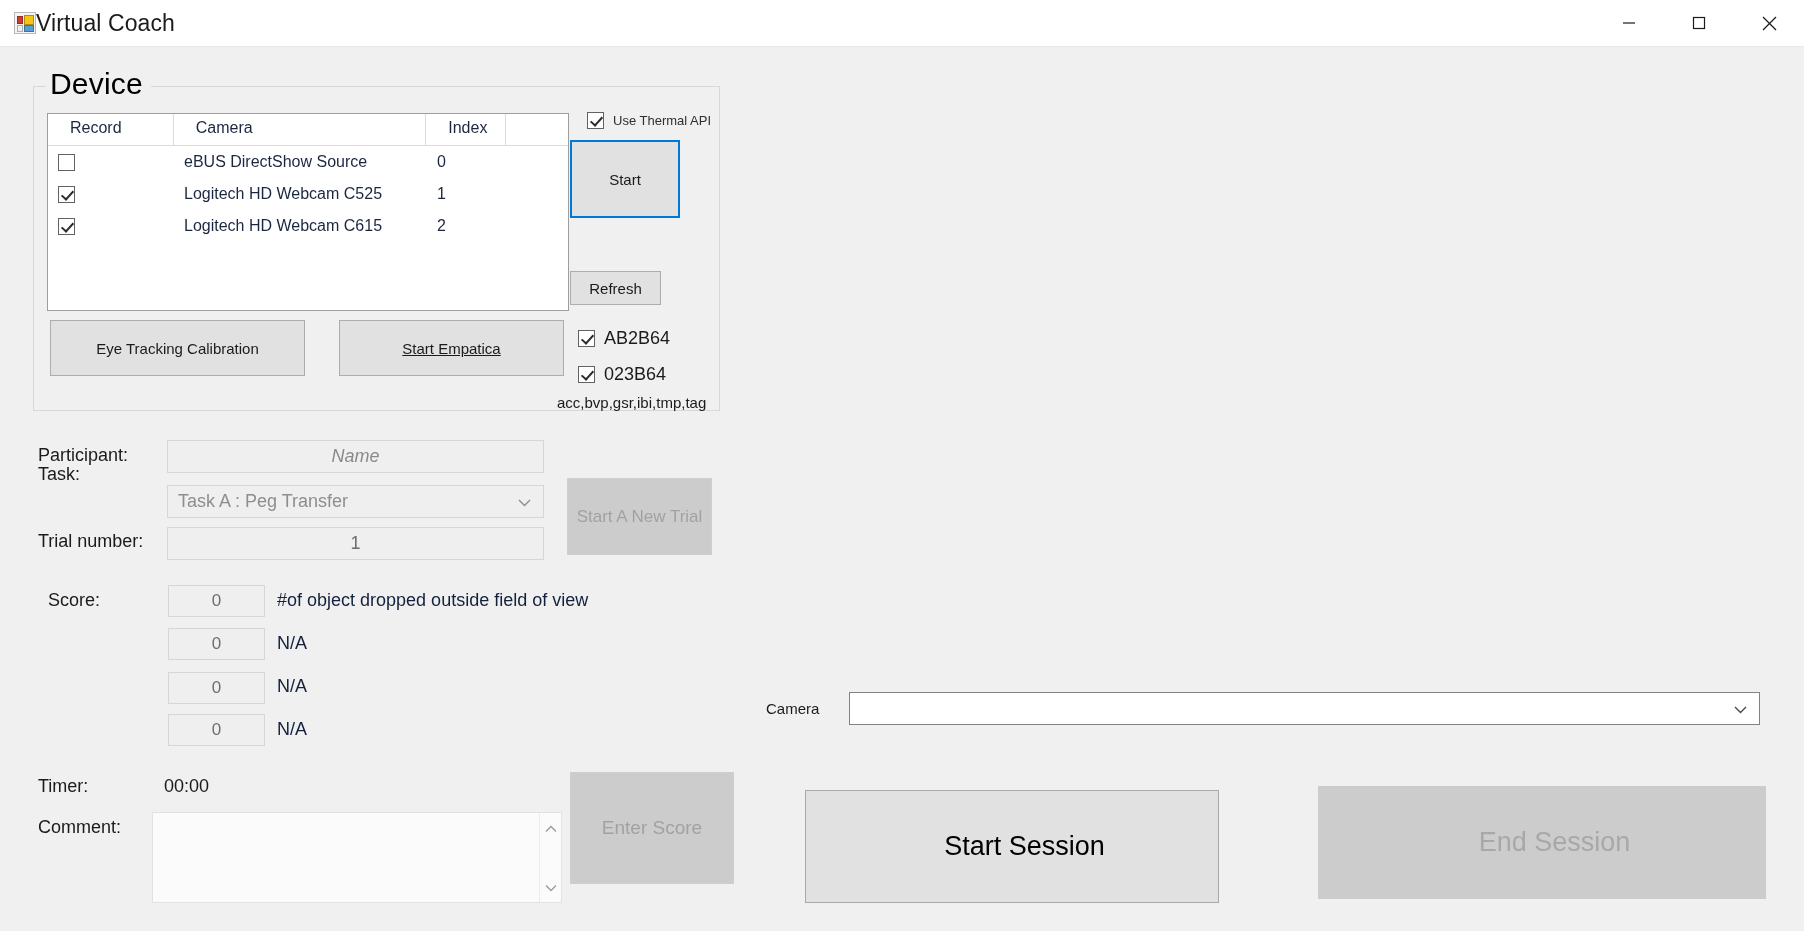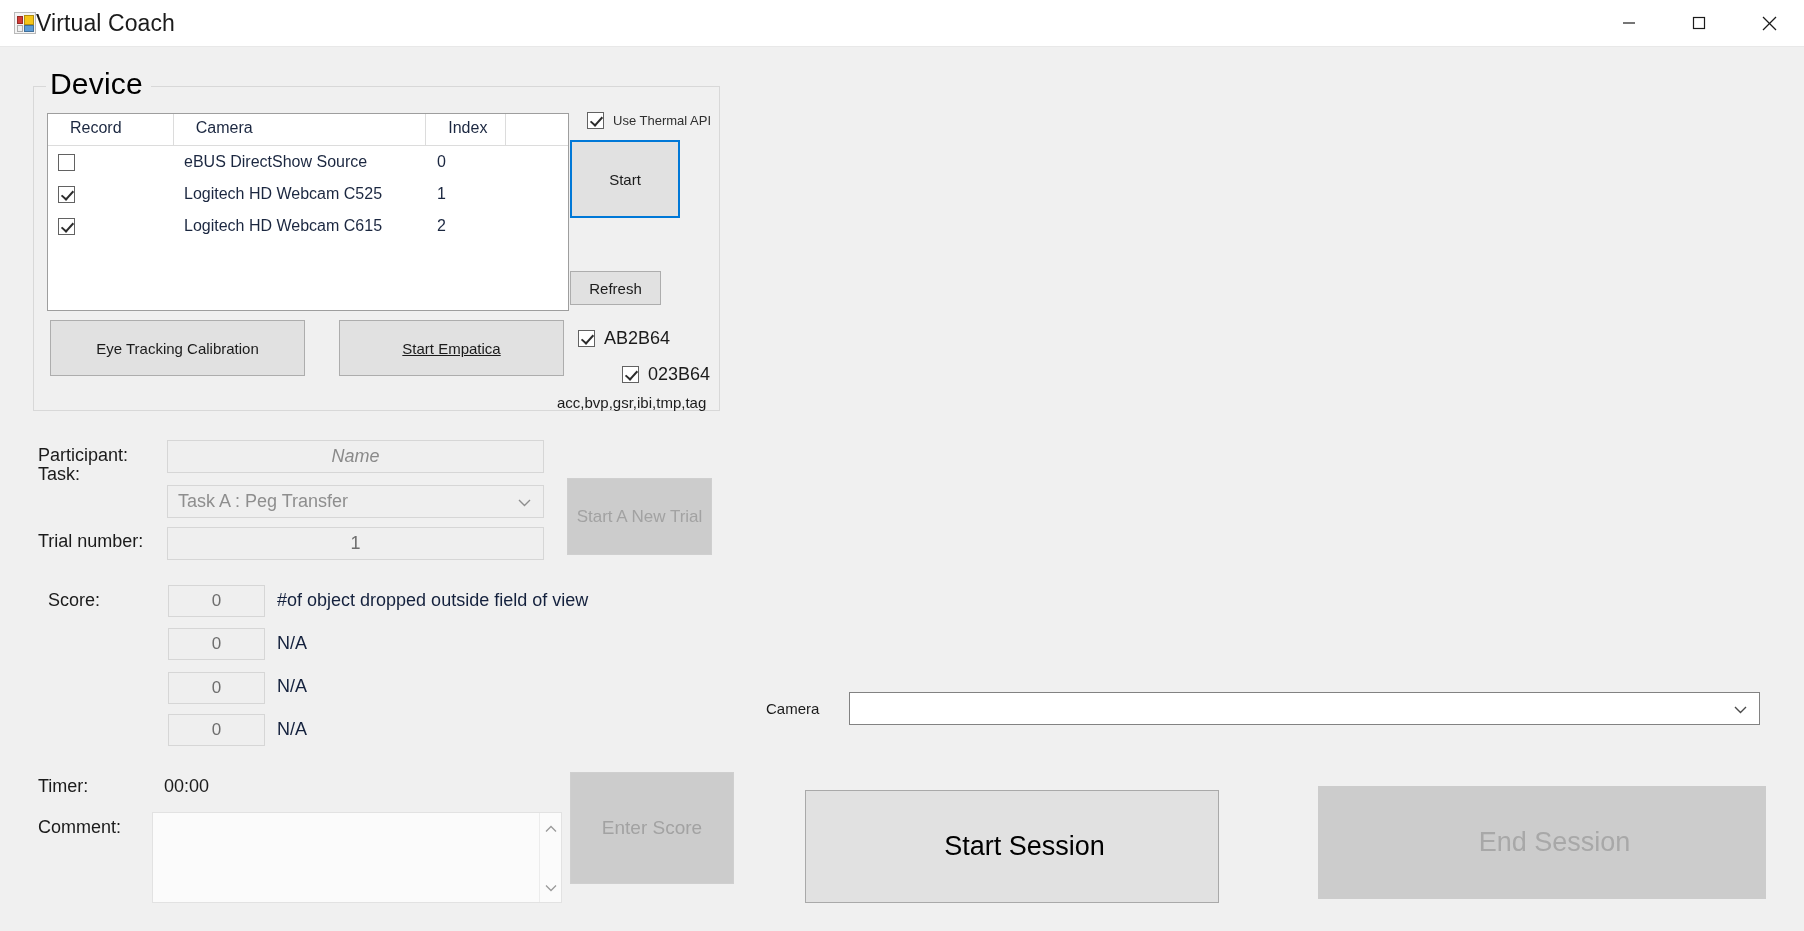--- a/index.html
+++ b/index.html
@@ -350,21 +350,21 @@
   <div class="btn focused" style="left:570px; top:140px; width:110px; height:78px;">Start</div>
   <div class="btn" style="left:570px; top:248px; width:91px; height:34px;margin-top:23px;">Refresh</div>
 
   <div class="btn" style="left:50px; top:320px; width:255px; height:56px;">Eye Tracking Calibration</div>
   <div class="btn" style="left:339px; top:320px; width:225px; height:56px;text-decoration:underline;">Start Empatica</div>
 
   <div class="cb-row big" style="left:578px; top:328px;">
     <span class="cb checked"></span>
     <span class="cb-label">AB2B64</span>
   </div>
-  <div class="cb-row big" style="left:578px; top:364px;margin-left:44px;">
+  <div class="cb-row big" style="left:578px; top:364px;">
     <span class="cb checked"></span>
     <span class="cb-label">023B64</span>
   </div>
   <div class="lbl small" style="left:557px; top:394px;">acc,bvp,gsr,ibi,tmp,tag</div>
 
   <div class="lbl" style="left:38px; top:445px;">Participant:</div>
   <div class="tbox" style="left:167px; top:440px; width:377px; height:33px;font-style:italic;">Name</div>
 
   <div class="lbl" style="left:38px; top:464px;">Task:</div>
   <div class="combo" style="left:167px; top:485px; width:377px; height:33px;">

